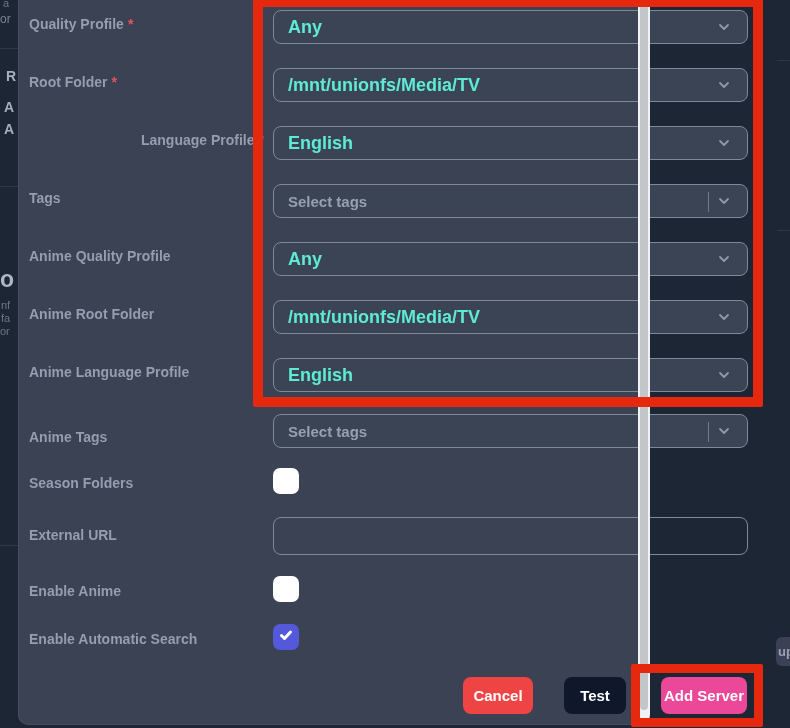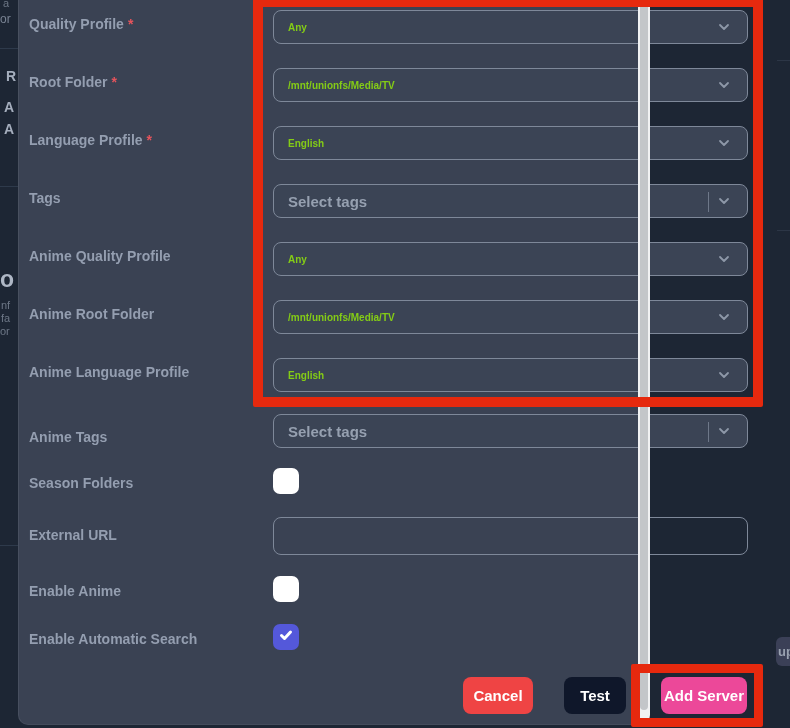--- a/index.html
+++ b/index.html
@@ -51,21 +51,21 @@
     position:absolute; left:10px; width:235px;
     color:#949eb0; font-size:14px; font-weight:700; line-height:18px;
   }
   .req { color:#e5545c; margin-left:4px; font-weight:700; }
 
   .field {
     position:absolute; left:254px; width:475px; height:34px;
     background:#3b4455; border:1px solid #7e8899; border-radius:8px;
     display:flex; align-items:center; padding:0 14px; cursor:pointer;
   }
-  .field .value { color:#84cc16; font-size:10px; font-weight:600; }
+  .field .value { color:#5eead4; font-size:18px; font-weight:600; }
   .field .placeholder { color:#96a0b0; font-size:15px; font-weight:700; }
   .chev { position:absolute; right:16px; top:50%; margin-top:-7px; width:14px; height:14px; }
   .chev svg { display:block; }
   .ms-sep { position:absolute; right:38px; top:7px; width:1px; height:20px; background:#6e7889; }
 
   .text-input {
     position:absolute; left:254px; width:475px; height:38px;
     background:transparent; border:1px solid #7e8899; border-radius:8px;
     color:#f3f4f6; font-size:15px; padding:0 14px; outline:none;
     font-family:"Liberation Sans", sans-serif;
@@ -73,21 +73,21 @@
 
   .checkbox {
     position:absolute; left:254px; width:26px; height:26px;
     border-radius:7px; background:#ffffff; cursor:pointer;
   }
   .checkbox.checked { background:#5458da; display:flex; align-items:center; justify-content:center; }
 
   
   .r0  { top:10px; }  .r0 .row-label { top:5px; }
   .r1  { top:68px; }  .r1 .row-label { top:5px; }
-  .r2  { top:126px; } .r2 .row-label { top:5px; }
+  .r2  { top:126px; } .r2 .row-label { top:5px;text-align:right; }
   .r3  { top:184px; } .r3 .row-label { top:5px; }
   .r4  { top:242px; } .r4 .row-label { top:5px; }
   .r5  { top:300px; } .r5 .row-label { top:5px; }
   .r6  { top:358px; } .r6 .row-label { top:5px; }
   .r7  { top:414px; } .r7 .row-label { top:14px; }
   .r8  { top:468px; } .r8 .row-label { top:6px; }
   .r9  { top:517px; } .r9 .row-label { top:9px; }
   .r10 { top:576px; } .r10 .row-label { top:6px; }
   .r11 { top:624px; } .r11 .row-label { top:6px; }
   .row .field, .row .checkbox, .row .text-input { top:0; }

